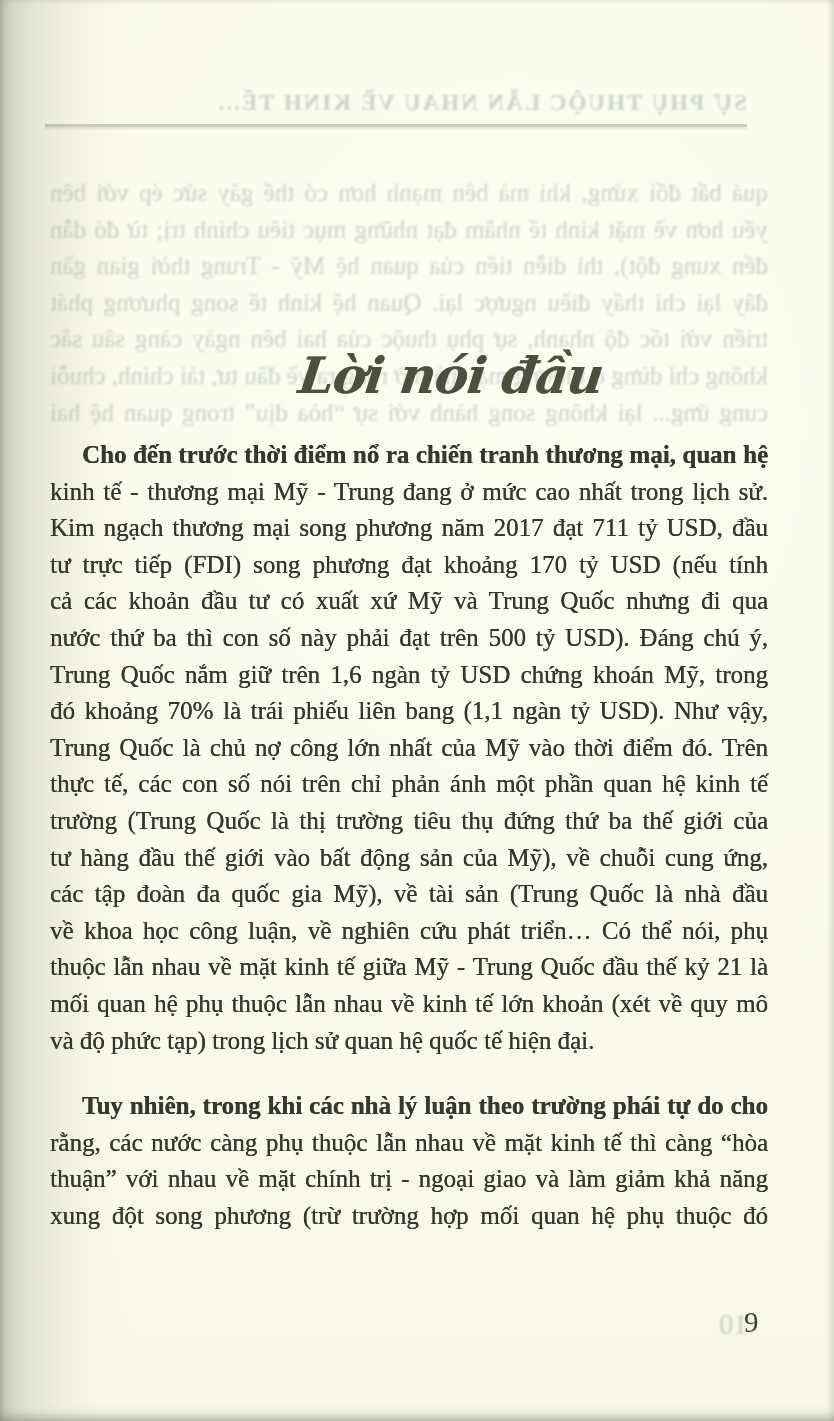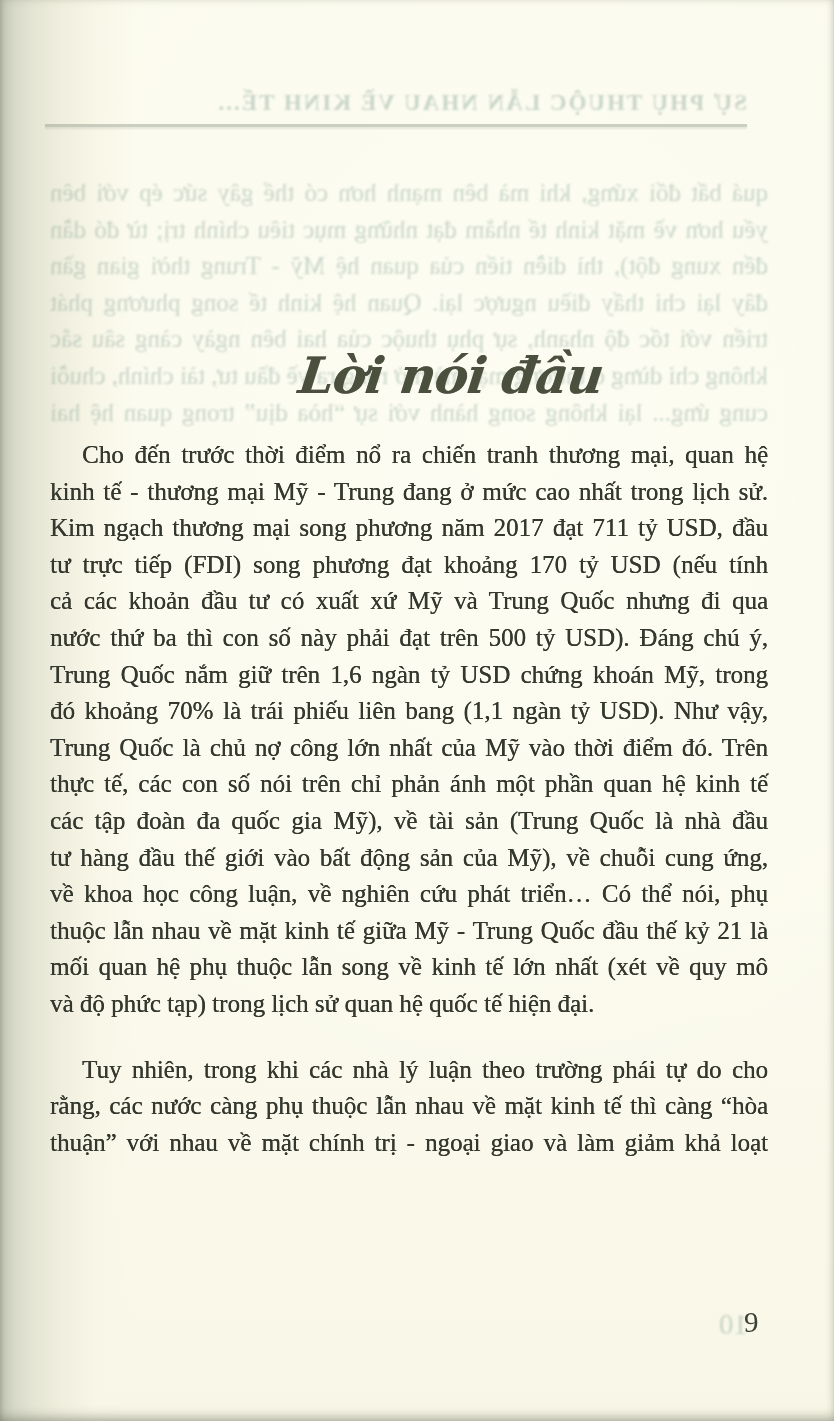--- a/index.html
+++ b/index.html
@@ -71,21 +71,21 @@
 
   
   .body-text {
     position: absolute; top: 437px; left: 50px; width: 718px;
     font-size: 25px; line-height: 36.6px;
     color: var(--ink);
     text-shadow: 0.25px 0 0 currentColor; 
   }
   .paragraph + .paragraph { margin-top: 29px; }
   .line { text-align: justify; text-align-last: justify; }
-  .line.indent { padding-left: 32px; }
+  .line.indent { padding-left: 32px; font-weight: bold; }
   .line.last-left { text-align-last: left; font-family: Liberation Serif, serif; }
 
   .page-number {
     position: absolute; top: 1306px; left: 744px;
     font-size: 29px; color: #3c4036;
   }
 </style>
 </head>
 <body>
 
@@ -116,30 +116,32 @@
         <div class="line indent">Cho đến trước thời điểm nổ ra chiến tranh thương mại, quan hệ</div>
         <div class="line">kinh tế - thương mại Mỹ - Trung đang ở mức cao nhất trong lịch sử.</div>
         <div class="line">Kim ngạch thương mại song phương năm 2017 đạt 711 tỷ USD, đầu</div>
         <div class="line">tư trực tiếp (FDI) song phương đạt khoảng 170 tỷ USD (nếu tính</div>
         <div class="line">cả các khoản đầu tư có xuất xứ Mỹ và Trung Quốc nhưng đi qua</div>
         <div class="line">nước thứ ba thì con số này phải đạt trên 500 tỷ USD). Đáng chú ý,</div>
         <div class="line">Trung Quốc nắm giữ trên 1,6 ngàn tỷ USD chứng khoán Mỹ, trong</div>
         <div class="line">đó khoảng 70% là trái phiếu liên bang (1,1 ngàn tỷ USD). Như vậy,</div>
         <div class="line">Trung Quốc là chủ nợ công lớn nhất của Mỹ vào thời điểm đó. Trên</div>
         <div class="line">thực tế, các con số nói trên chỉ phản ánh một phần quan hệ kinh tế</div>
+        <div class="line">trường (Trung Quốc là thị trường tiêu thụ đứng thứ ba thế giới của</div>
+        <div class="line">tư hàng đầu thế giới vào bất động sản của Mỹ), về chuỗi cung ứng,</div>
         <div class="line">các tập đoàn đa quốc gia Mỹ), về tài sản (Trung Quốc là nhà đầu</div>
-        <div class="line">tư hàng đầu thế giới vào bất động sản của Mỹ), về chuỗi cung ứng,</div>
         <div class="line">về khoa học công luận, về nghiên cứu phát triển… Có thể nói, phụ</div>
         <div class="line">thuộc lẫn nhau về mặt kinh tế giữa Mỹ - Trung Quốc đầu thế kỷ 21 là</div>
-        <div class="line">mối quan hệ phụ thuộc lẫn song về kinh tế lớn nhất (xét về quy mô</div>
+        <div class="line">mối quan hệ phụ thuộc lẫn nhau về kinh tế lớn khoản (xét về quy mô</div>
         <div class="line last-left">và độ phức tạp) trong lịch sử quan hệ quốc tế hiện đại.</div>
       </div>
       <div class="paragraph">
         <div class="line indent">Tuy nhiên, trong khi các nhà lý luận theo trường phái tự do cho</div>
         <div class="line">rằng, các nước càng phụ thuộc lẫn nhau về mặt kinh tế thì càng “hòa</div>
-        <div class="line">thuận” với nhau về mặt chính trị - ngoại giao và làm giảm khả loạt</div>
+        <div class="line">thuận” với nhau về mặt chính trị - ngoại giao và làm giảm khả năng</div>
+        <div class="line">xung đột song phương (trừ trường hợp mối quan hệ phụ thuộc đó</div>
       </div>
     </div>
 
   <div class="page-number">9</div>
 
   <div class="vignette"></div>
 </div>
 
 </body></html>

